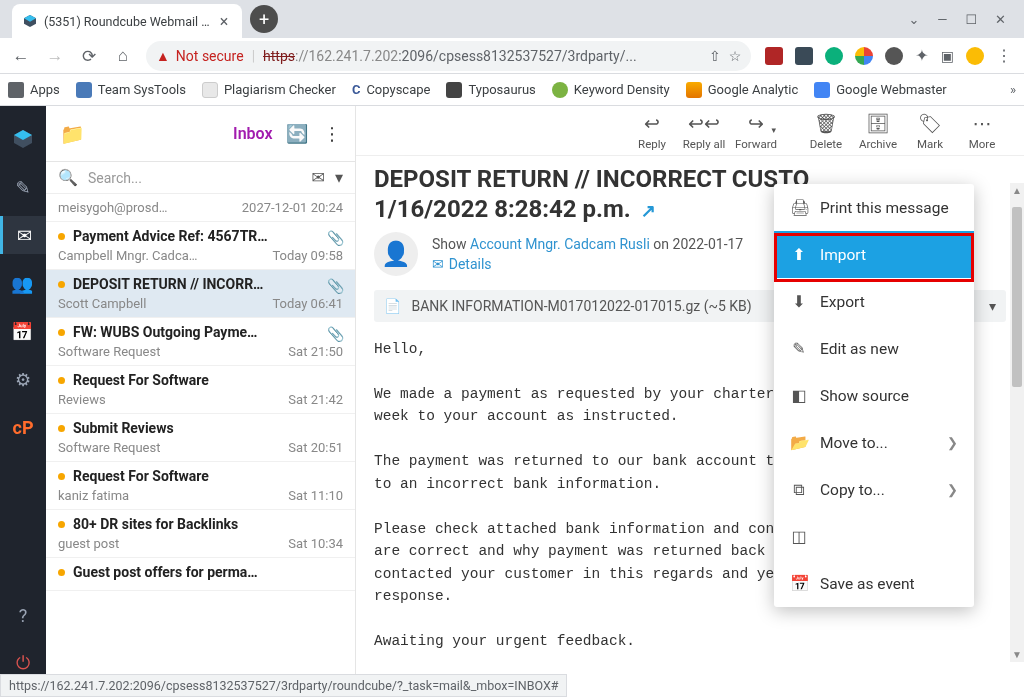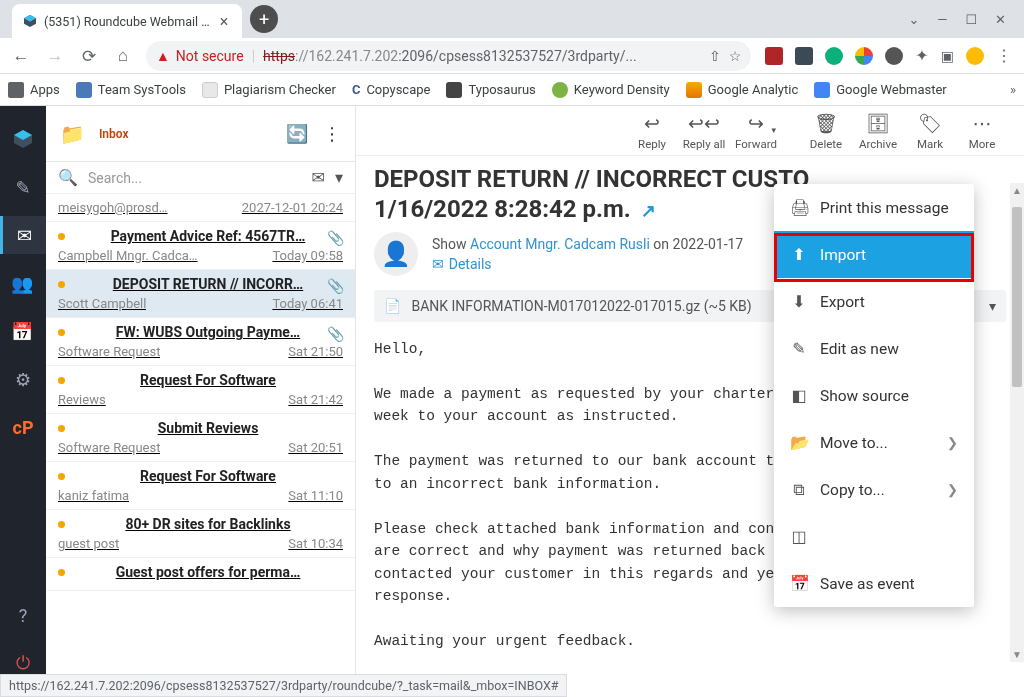--- a/index.html
+++ b/index.html
@@ -34,34 +34,34 @@
 .app { display: flex; height: 576px; position: relative; }
 .sidebar-narrow { width: 46px; background: #1f242d; color: #fff; display: flex; flex-direction: column; align-items: center; padding-top: 14px; gap: 10px; }
 .sidebar-narrow .side-ico { width: 46px; height: 38px; display:flex; align-items:center; justify-content:center; font-size: 18px; color: #9ba5b5; }
 .sidebar-narrow .side-ico.active { background: #2e3540; color: #fff; border-left: 3px solid #41b6e6; }
 .sidebar-narrow .side-ico.logo svg { width: 24px; height: 24px; }
 .sidebar-narrow .spacer { flex: 1; }
 
 .mail-list { width: 310px; border-right: 1px solid #e5e5e5; display: flex; flex-direction: column; background:#fff; }
 .mail-list-header { display: flex; align-items: center; height: 56px; padding: 0 14px; border-bottom: 1px solid #e5e5e5; gap: 14px;}
 .mail-list-header .folder-ico { font-size: 20px; color: #444; }
-.mail-list-header .title { flex:1; text-align:left; font-weight: 600; font-size: 12px; color: #c2410c; }
+.mail-list-header .title { flex:1; text-align:right; font-weight: 600; font-size: 16px; color: #a21caf; }
 .mail-list-header .refresh, .mail-list-header .kebab { font-size: 18px; color: #333; }
 
 .search-row { display: flex; align-items: center; padding: 6px 12px; gap: 10px; border-bottom: 1px solid #eee; }
 .search-input { flex:1; border:none; outline:none; font-size: 14px; color:#888; }
 .search-input::placeholder { color:#999; }
 
-.threads { flex:1; overflow:hidden;text-decoration:underline; }
+.threads { flex:1; overflow:hidden; }
 .thread { padding: 6px 12px; border-bottom: 1px solid #f0f0f0; position:relative; }
 .thread.selected { background: #dfe9f2; }
 .thread-top { display:flex; align-items:center; gap:8px; }
 .unread-dot { width:7px; height:7px; border-radius:50%; background:#f7a600; flex-shrink:0; }
 .thread-subj { flex:1; white-space:nowrap; overflow:hidden; text-overflow:ellipsis; font-size: 14px; color:#222; }
-.thread-subj.bold { font-weight:700;text-align:center; }
+.thread-subj.bold { font-weight:700; }
 .thread .attach { position:absolute; right:10px; top:8px; color:#888; font-size:14px; }
 .thread-bot { display:flex; justify-content:space-between; padding-left: 0px; margin-top: 4px; font-size:13px; color:#888; }
 .thread-bot .from { white-space:nowrap; overflow:hidden; text-overflow:ellipsis; max-width: 170px;}
 
 
 .reading { flex:1; display:flex; flex-direction:column; background:#fff; }
 .msg-toolbar { display:flex; justify-content:flex-end; padding: 6px 16px 4px 16px; border-bottom:1px solid #eee; }
 .tb-btn { display:flex; flex-direction:column; align-items:center; justify-content:center; width: 52px; color:#555; font-size:11.5px; gap:2px; position:relative;}
 .tb-btn .big { font-size:19px; }
 .tb-btn .tiny-arrow{position:absolute;bottom:16px;right:6px;font-size:9px;}

